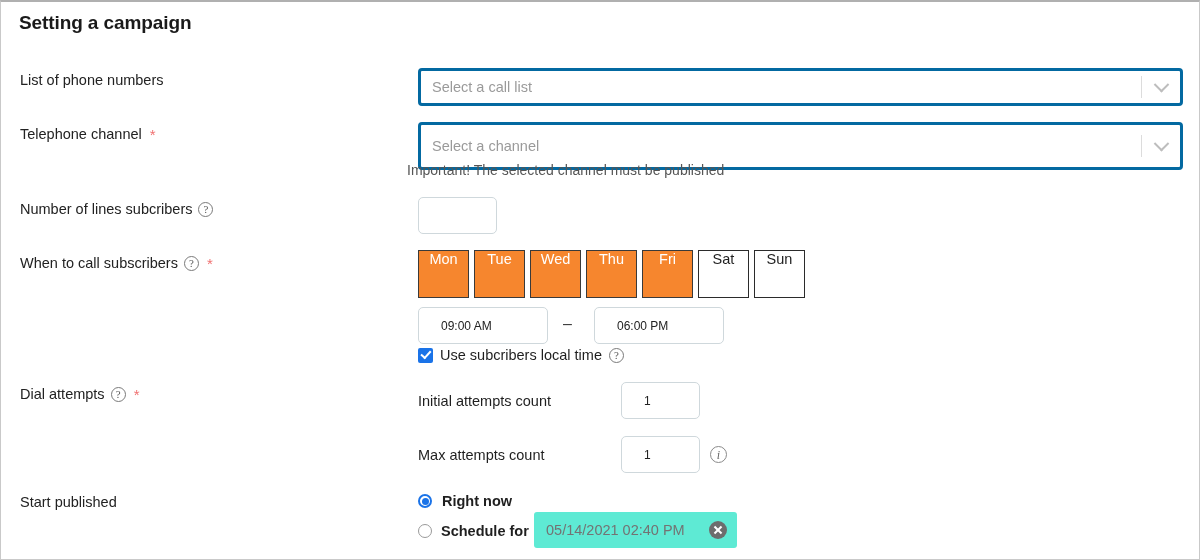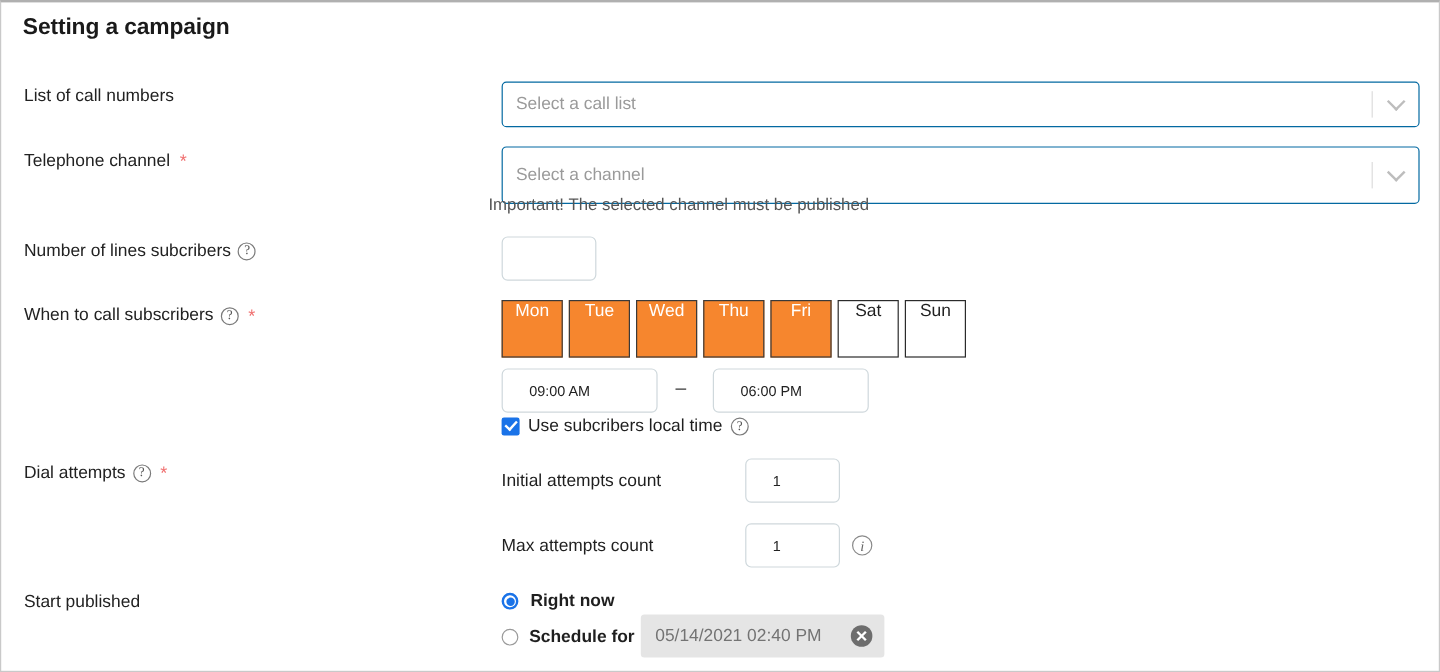--- a/index.html
+++ b/index.html
@@ -74,21 +74,21 @@
     font-style: italic;
     border-color: #8a8a8a;
     color: #666666;
   }
 
   
   .select-box {
     position: absolute;
     box-sizing: border-box;
     background: #ffffff;
-    border: 1px solid #0369a1;
+    border: 3px solid #0369a1;
     border-radius: 4px;
     display: flex;
     align-items: center;
   }
   .select-placeholder {
     padding-left: 11px;
     font-size: 14.5px;
     color: #9a9a9a;
     flex: 1;
     white-space: nowrap;
@@ -252,21 +252,21 @@
   .radio-label { font-weight: 600; }
 
   
   .date-field {
     position: absolute;
     left: 533px;
     top: 510px;
     width: 203px;
     height: 36px;
     box-sizing: border-box;
-    background: #e5e5e5;
+    background: #5eead4;
     border: none;
     border-radius: 3px;
     display: flex;
     align-items: center;
     padding: 0 10px 0 12px;
     font-size: 14.5px;
     color: #737373;
   }
   .date-value { flex: 1; white-space: nowrap; }
   .clear-btn {
@@ -292,21 +292,21 @@
   .clear-btn::after  { transform: rotate(-45deg); }
 </style>
 </head>
 <body>
 
 <div class="page">
 
   <div class="page-title">Setting a campaign</div>
 
   <div class="row-label" style="top:70px;">
-    <span>List of call numbers</span>
+    <span>List of phone numbers</span>
   </div>
   <div class="select-box" style="left:417px; top:66px; width:765px; height:38px;">
     <span class="select-placeholder">Select a call list</span>
     <span class="select-divider"></span>
     <span class="select-arrow">
       <span class="chev"></span>
     </span>
   </div>
 
   <div class="row-label" style="top:124px;">

